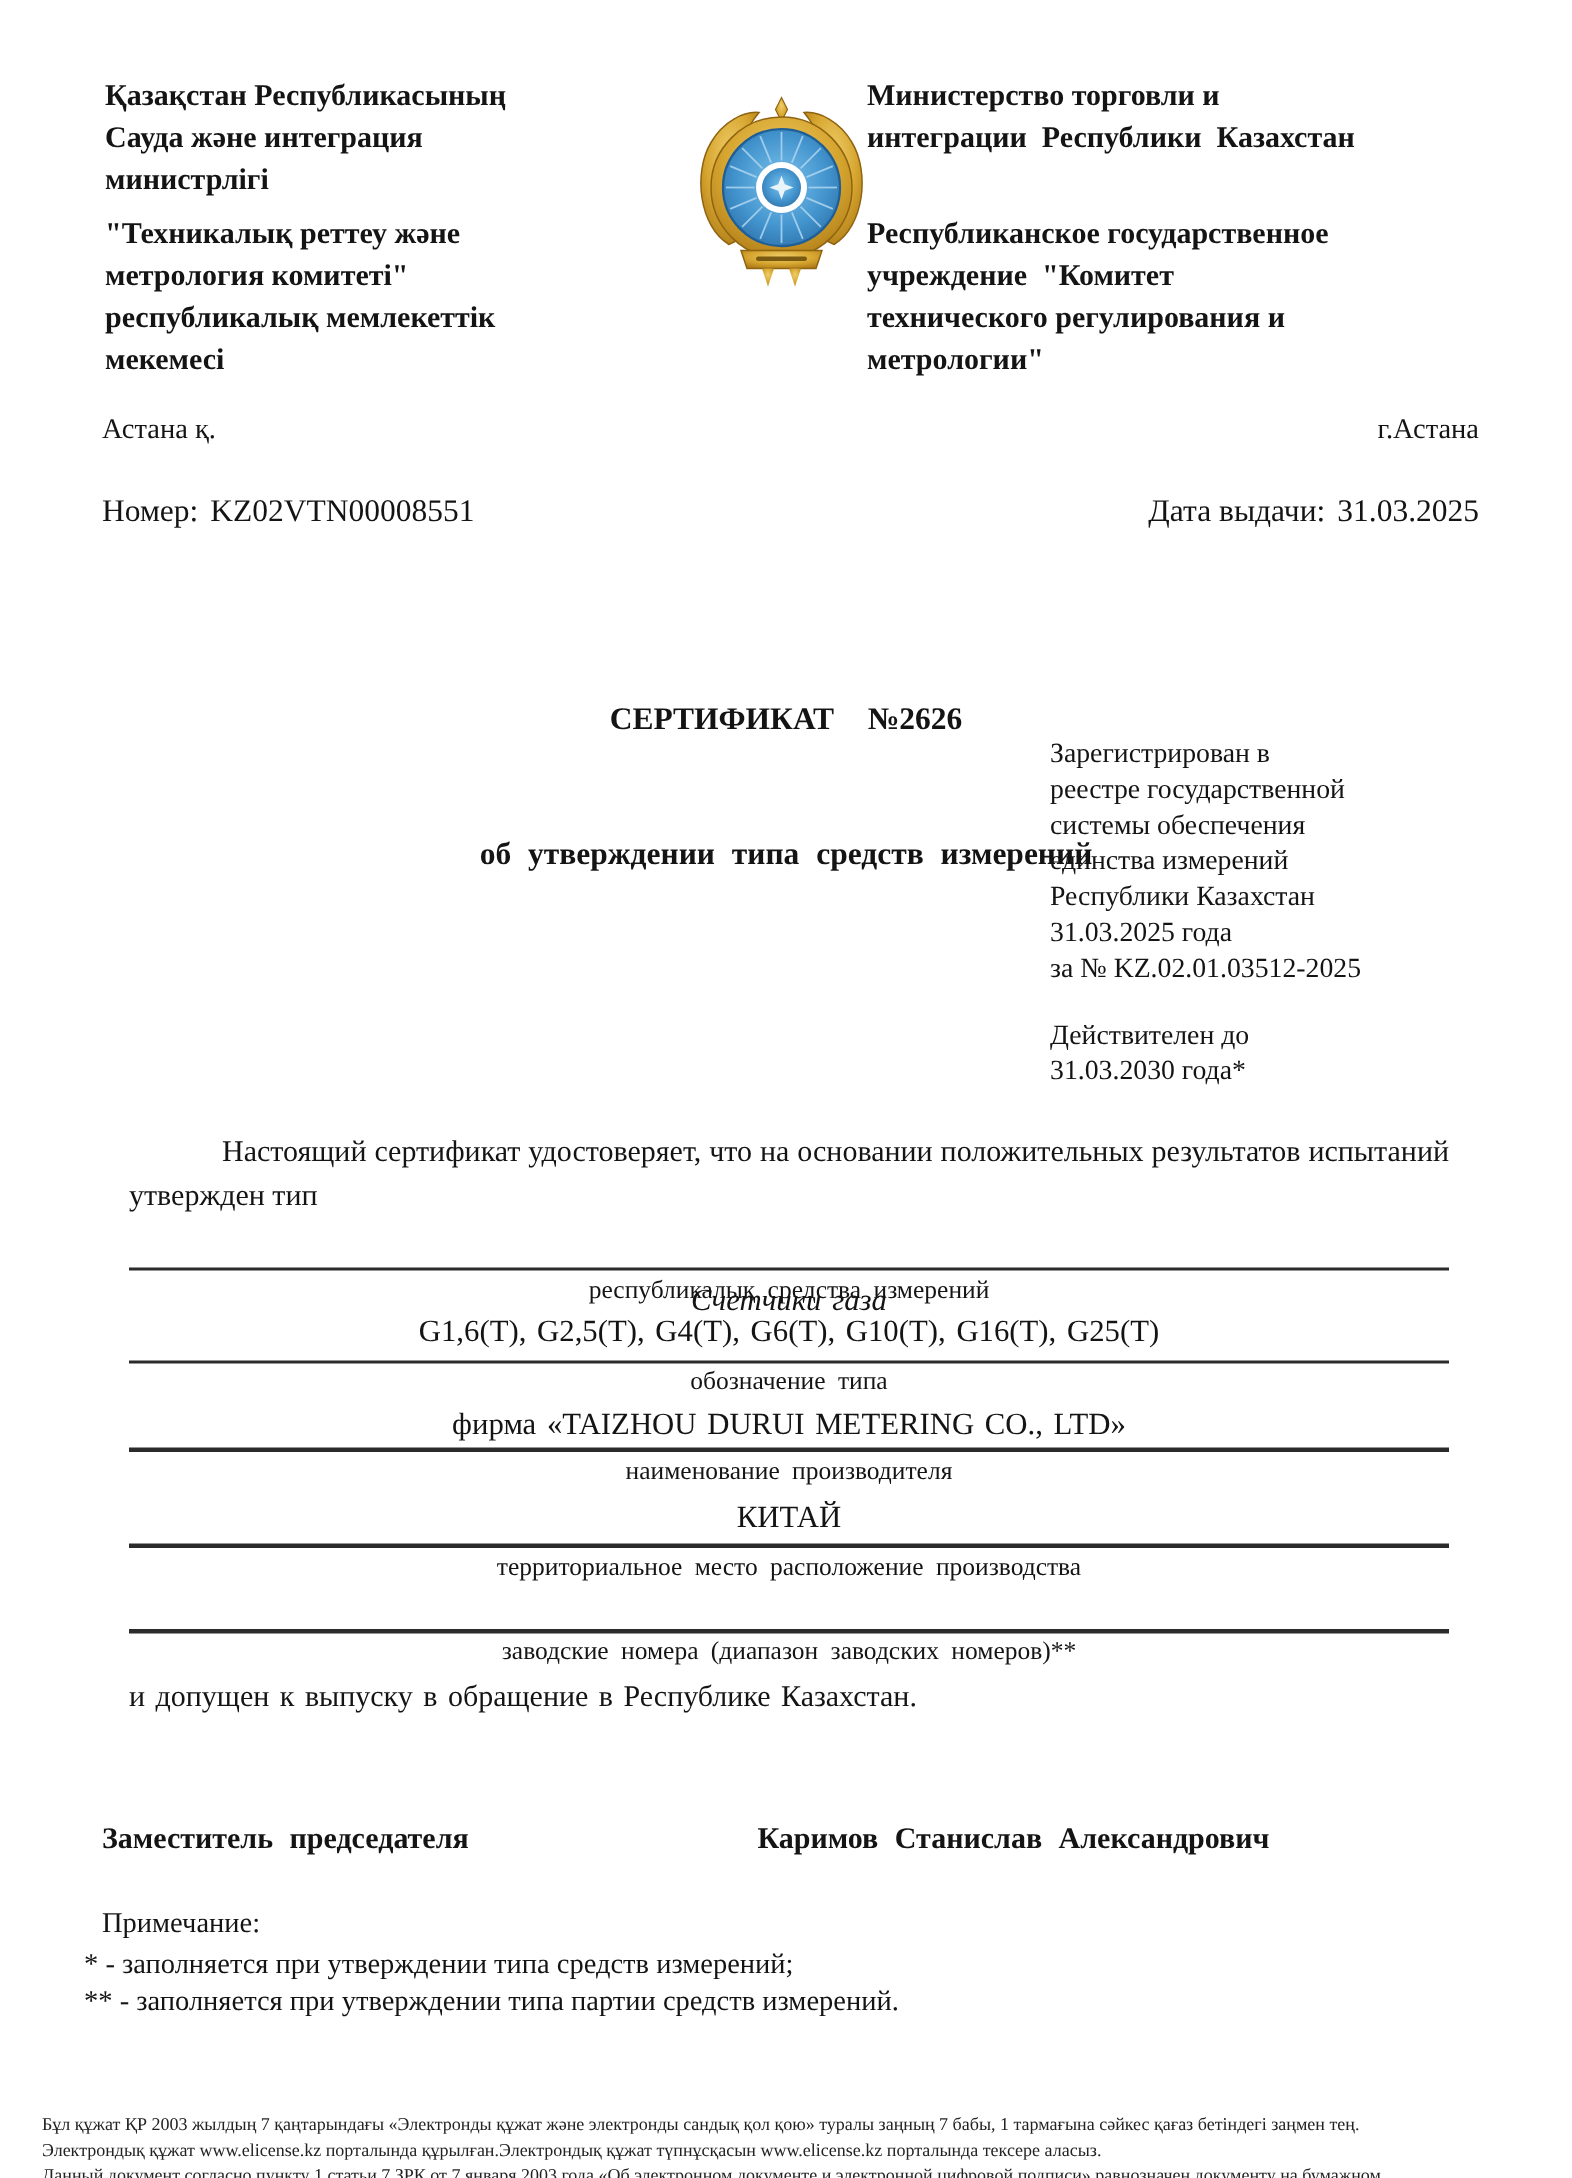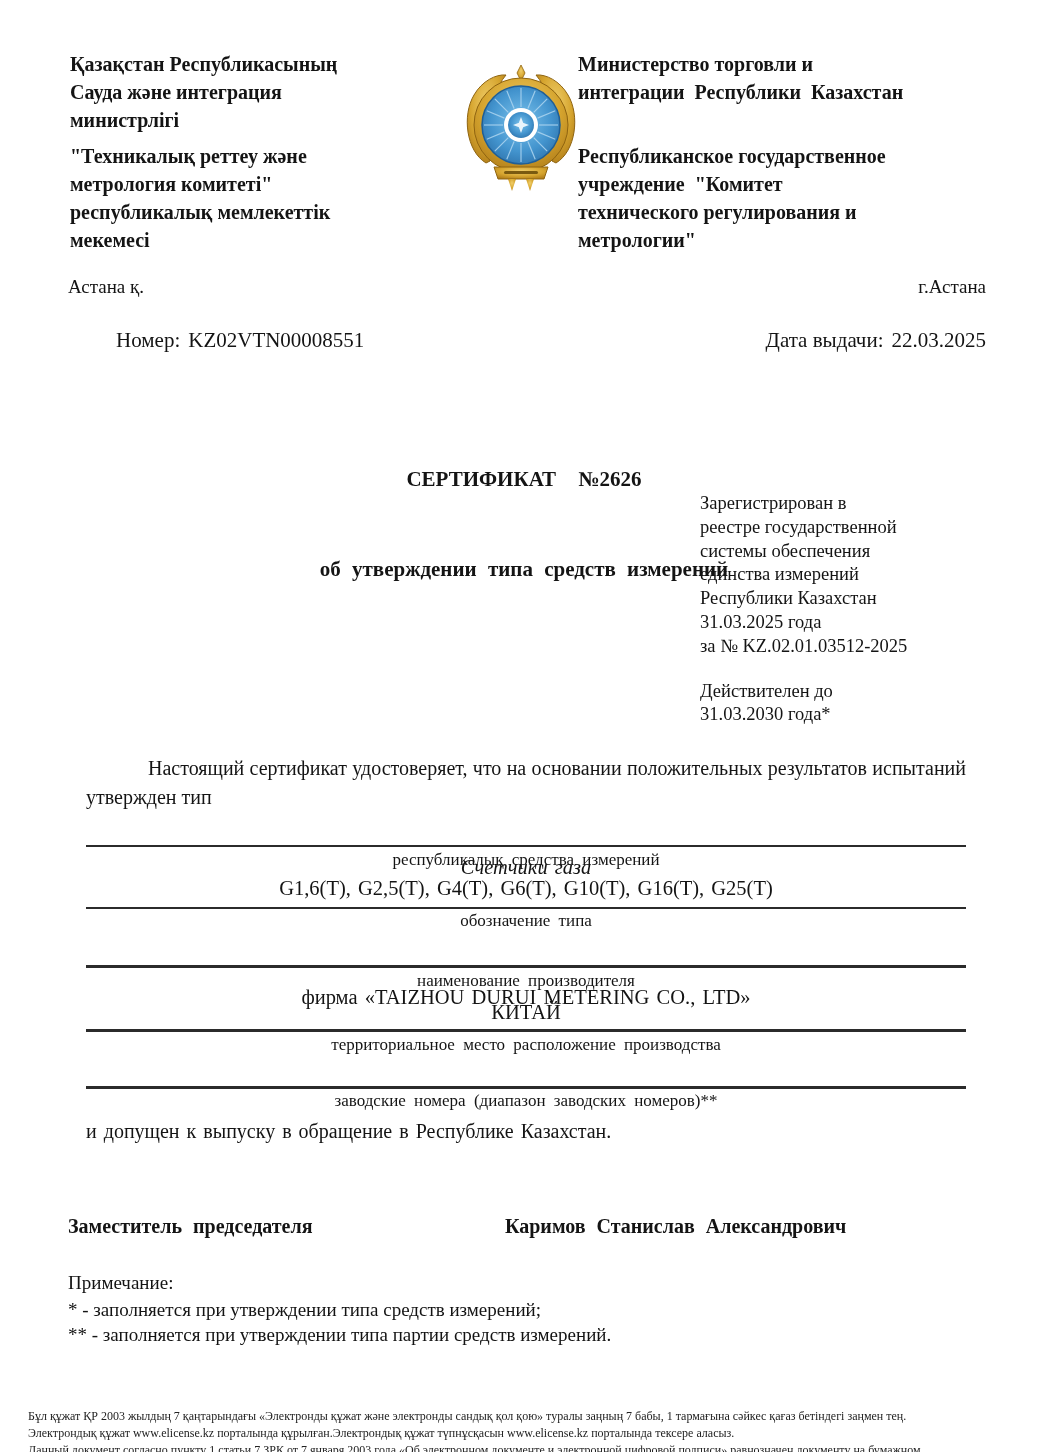--- a/index.html
+++ b/index.html
@@ -15,21 +15,21 @@
   #hdr-left-committee  { left:70px;  top:142px; width:372px; }
   #hdr-right-org       { left:578px; top:50px;  width:412px; }
   #hdr-right-committee { left:578px; top:142px; width:412px; }
   #emblem { left:456px; top:62px; width:130px; height:136px; }
   #emblem svg { width:100%; height:100%; display:block; }
 
   .place  { font-size:19px; top:276px; }
   #place-left  { left:68px;text-align:center; }
   #place-right { right:62px; text-align:right; }
 
-  .numrow { font-size:21px; top:328px;margin-left:48px; }
+  .numrow { font-size:21px; top:328px; }
   #number-left { left:68px; }
   #date-right  { right:62px; text-align:right; }
   .numrow .lbl { margin-right:8px; }
 
   #cert-title { left:0; top:404px; width:100%; text-align:center;
     font-weight:700; font-size:21px; line-height:30px; word-spacing:6px; }
 
   #registration { left:700px; top:492px; width:268px;
     font-size:18.5px; line-height:23.8px; }
   #registration .valid { margin-top:21px; }
@@ -37,32 +37,32 @@
   #body-intro { left:86px; top:754px; width:880px; font-size:20px;
     line-height:29px; text-align:justify; text-indent:62px; }
 
   .f-value { left:86px; width:880px; text-align:center; font-size:20.5px; word-spacing:2px; }
   .f-label { left:86px; width:880px; text-align:center; font-size:17px; word-spacing:4px; }
   .rule    { left:86px; width:880px; background:#2b2b2b; }
   .r2 { height:2px; } .r3 { height:3px; }
 
   #fv-0 { top:856px;font-style:italic; }  #rule-0 { top:845px; }  #fl-0 { top:850px; }
   #fv-1 { top:877px; }  #rule-1 { top:907px; }  #fl-1 { top:911px; }
-  #fv-2 { top:939px;margin-top:47px; }  #rule-2 { top:965px; }  #fl-2 { top:971px; }
+  #fv-2 { top:939px; }  #rule-2 { top:965px; }  #fl-2 { top:971px; }
   #fv-3 { top:1001px; } #rule-3 { top:1029px; } #fl-3 { top:1035px; }
                         #rule-4 { top:1086px; } #fl-4 { top:1091px; }
 
   #closing { left:86px; top:1120px; font-size:20px; word-spacing:2px; }
 
   .sig { top:1215px; font-weight:700; font-size:20px; word-spacing:6px; }
   #sig-title { left:68px; }
   #sig-name  { left:505px; }
 
   #notes-heading { left:68px; top:1272px; font-size:19px; }
-  #notes-items   { left:68px; top:1297px; font-size:19px; line-height:25px; }
+  #notes-items   { left:56px; top:1297px; font-size:19px; line-height:25px; }
 
   #doc-footer { left:28px; top:1408px; width:1010px; font-size:12px;
     line-height:17px; color:#222; white-space:pre; }
 </style>
 </head>
 <body>
 
 <div class="page">
 
   <div class="abs hdr prew" id="hdr-left-org">Қазақстан Республикасының
@@ -127,21 +127,21 @@
 технического регулирования и
 метрологии"</div>
 
   <div class="abs place" id="place-left">Астана қ.</div>
   <div class="abs place" id="place-right">г.Астана</div>
 
   <div class="abs numrow" id="number-left">
     <span class="lbl">Номер:</span><span>KZ02VTN00008551</span>
   </div>
   <div class="abs numrow" id="date-right">
-    <span class="lbl">Дата выдачи:</span><span>22.03.2025</span>
+    <span class="lbl">Дата выдачи:</span><span>31.03.2025</span>
   </div>
 
   <div class="abs prew" id="cert-title">
     <div>СЕРТИФИКАТ  №2626</div>
     <div>об утверждении типа средств измерений</div>
   </div>
 
   <div class="abs" id="registration">
     <div class="prew">Зарегистрирован в
 реестре государственной

